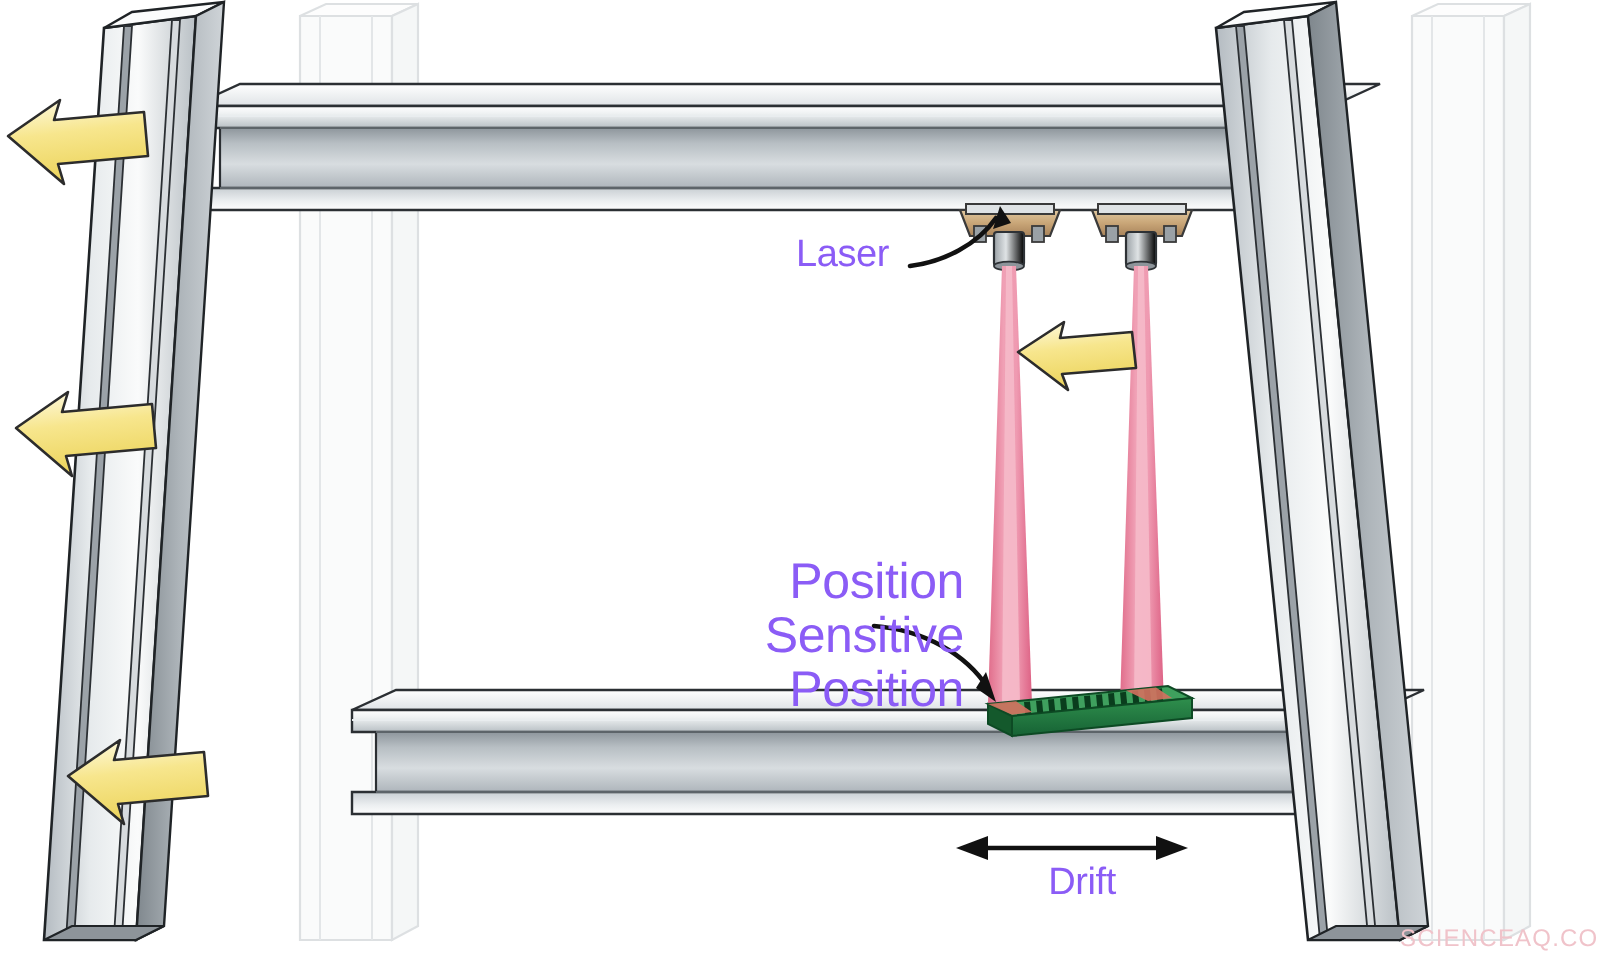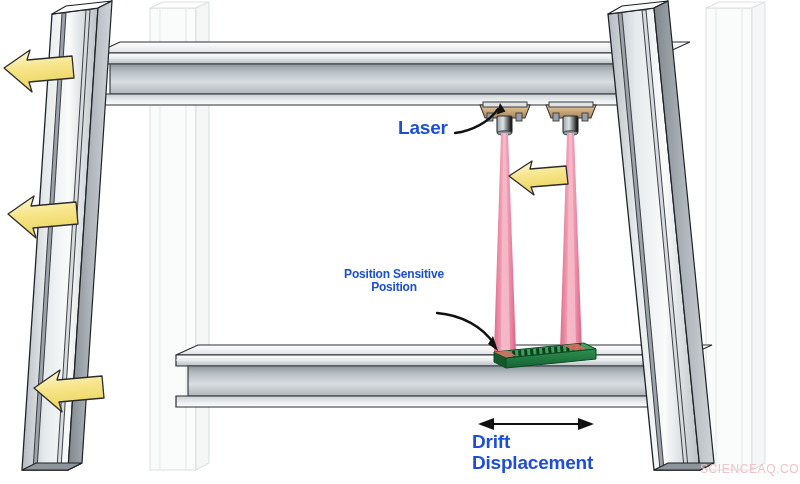--- a/index.html
+++ b/index.html
@@ -1,25 +1,25 @@
 <!DOCTYPE html>
 <html><head>
 <meta charset="utf-8">
 <title>Structural Drift Measurement Diagram</title>
 <style>
   html,body{margin:0;padding:0;background:#ffffff;}
   body{width:800px;height:484px;overflow:hidden;
        font-family:"Liberation Sans",sans-serif;}
   #stage{position:relative;width:800px;height:484px;background:#fff;}
   #stage svg{position:absolute;left:0;top:0;}
-  .lbl{position:absolute;color:#1d4ed8;font-weight:700;line-height:1.08;
+  .lbl{position:absolute;color:#8b5cf6;font-weight:400;line-height:1.08;
        letter-spacing:-0.2px;-webkit-font-smoothing:antialiased;}
   #laser-label{left:398px;top:118px;font-size:19px;}
-  #psd-label{left:306px;top:268px;font-size:12px;text-align:center;width:176px;}
-  #drift-label{left:472px;top:432px;font-size:19px;text-align:left;width:180px;}
+  #psd-label{left:306px;top:278px;font-size:25px;text-align:right;width:176px;}
+  #drift-label{left:451px;top:432px;font-size:19px;text-align:center;width:180px;}
   #watermark{position:absolute;left:700px;top:462px;font-size:12px;
        color:#f0c3ca;letter-spacing:0.6px;font-weight:400;}
 </style>
 </head>
 <body>
 
 <div id="stage">
 
 <svg width="800" height="484" viewBox="0 0 800 484">
   <defs>
@@ -227,18 +227,17 @@
 
 <div class="lbl" id="laser-label">Laser</div>
 
 <div class="lbl" id="psd-label">
   <span>Position Sensitive</span><br>
   <span>Position</span>
 </div>
 
 <div class="lbl" id="drift-label">
   <span>Drift</span><br>
-  <span>Displacement</span>
 </div>
 
 <div id="watermark">SCIENCEAQ.COM</div>
 
 </div>
 
 </body></html>

